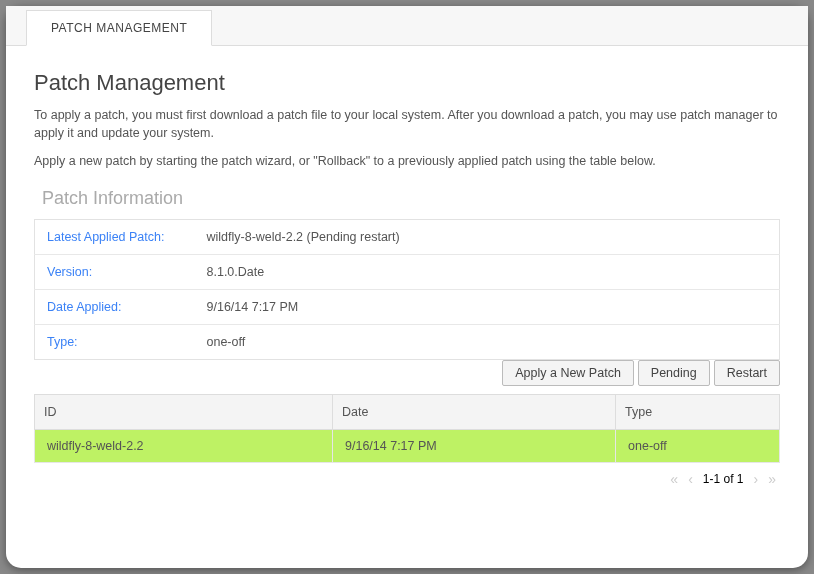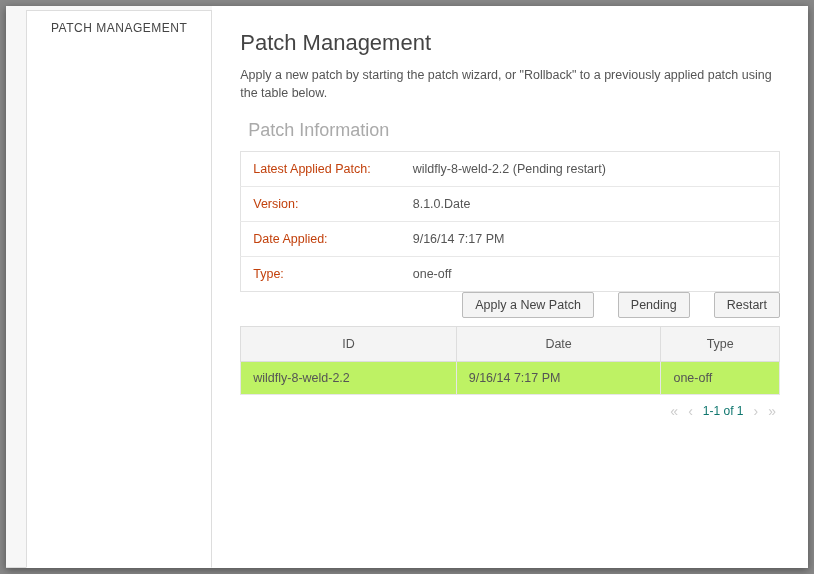--- a/index.html
+++ b/index.html
@@ -10,21 +10,22 @@
       height: 574px;
       overflow: hidden;
       padding: 6px;
     }
     .window {
       background: #fff;
       width: 100%;
       height: 100%;
       box-shadow: 0 2px 8px rgba(0,0,0,0.4);
       display: flex;
-      flex-direction: row;
+      flex-direction: column;
+      border-radius: 15px;
     }
     .tabbar {
       display: flex;
       border-bottom: 1px solid #ddd;
       background: #f7f7f7;
       padding-left: 20px;
     }
     .tab {
       padding: 10px 24px;
       font-size: 12px;
@@ -73,46 +74,46 @@
     .info-table tr {
       border-bottom: 1px solid #e8e8e8;
     }
     .info-table tr:last-child { border-bottom: none; }
     .info-table td {
       padding: 10px 12px;
       color: #555;
     }
     .info-table td.label {
       width: 160px;
-      color: #c2410c;
+      color: #3b82f6;
     }
     .info-table td.value { color: #555; }
     .actions {
       display: flex;
       justify-content: flex-end;
-      gap: 24px;
+      gap: 4px;
       margin-bottom: 8px;
     }
     .btn {
       font-size: 12.5px;
       padding: 5px 12px;
       background: #f4f4f4;
       border: 1px solid #bbb;
       color: #444;
       cursor: pointer;
       border-radius: 2px;
     }
     .data-table {
       width: 100%;
       border-collapse: collapse;
       font-size: 12.5px;
       border: 1px solid #ddd;
     }
     .data-table th {
-      text-align: center;
+      text-align: left;
       padding: 10px 9px;
       font-weight: normal;
       color: #555;
       background: #f4f4f4;
       border: 1px solid #ddd;
     }
     .data-table td {
       padding: 9px 12px;
       color: #555;
       border: 1px solid #e6e6e6;
@@ -125,32 +126,33 @@
       gap: 10px;
       padding: 8px 4px 0;
       font-size: 12px;
       color: #888;
     }
     .pager .nav-icon {
       color: #ccc;
       font-size: 14px;
       user-select: none;
     }
-    .pager .label { color: #0f766e; }
+    .pager .label { color: #000000; }
   </style>
 </head>
 <body>
 
 <div class="window">
   <div class="tabbar">
     <div class="tab active">PATCH MANAGEMENT</div>
   </div>
 
   <div class="content">
     <h1>Patch Management</h1>
+    <p class="desc">To apply a patch, you must first download a patch file to your local system. After you download a patch, you may use patch manager to apply it and update your system.</p>
     <p class="desc">Apply a new patch by starting the patch wizard, or "Rollback" to a previously applied patch using the table below.</p>
 
     <div class="section-title">Patch Information</div>
     <table class="info-table">
       <tbody>
           <tr>
         <td class="label">Latest Applied Patch:</td>
         <td class="value">wildfly-8-weld-2.2 (Pending restart)</td>
       </tr>
       <tr>

